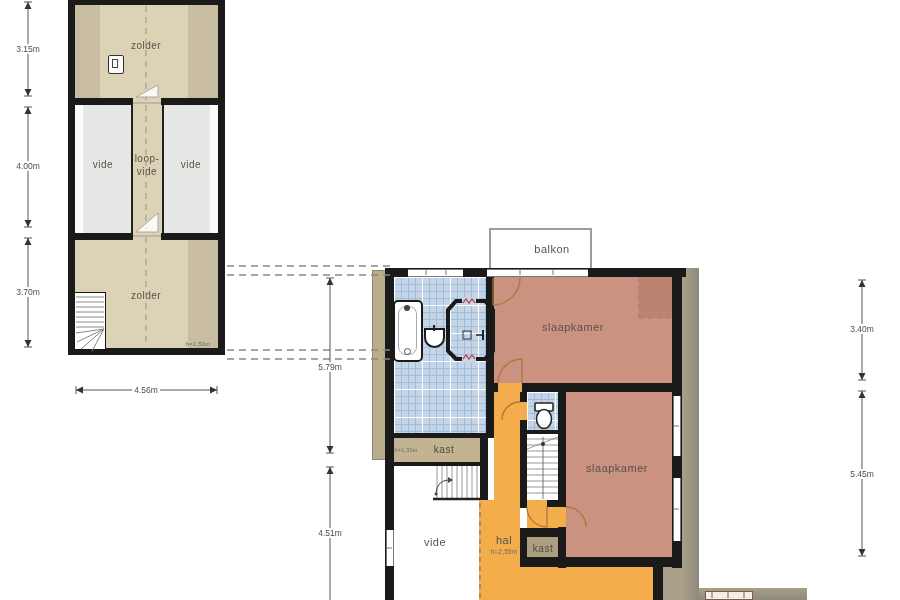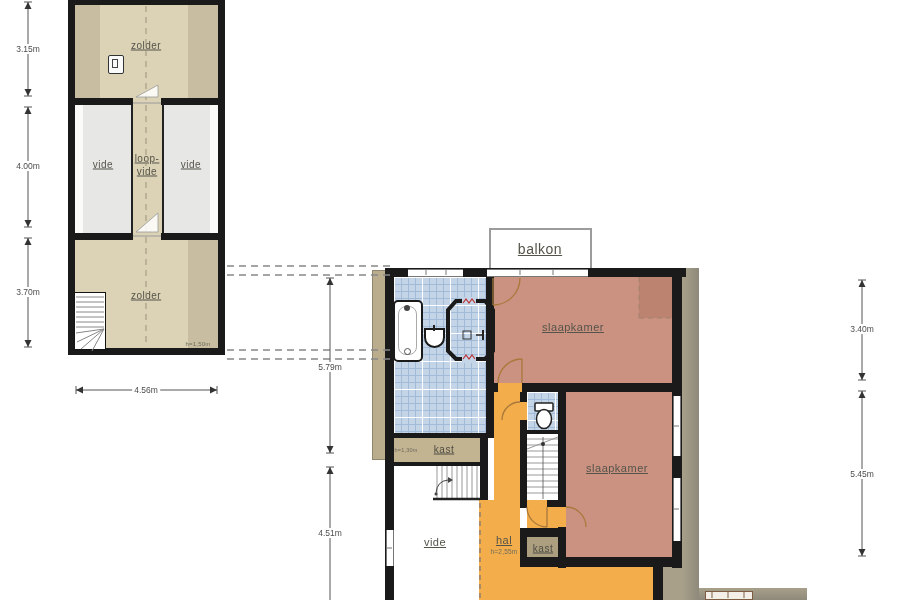--- a/index.html
+++ b/index.html
@@ -19,21 +19,21 @@
   .tan-dark{background:#c2b391;}
   .tan-kast{background:#ac9f80;}
   .tiles{background-color:#c5d5e8;
     background-image:
       linear-gradient(#ffffff 1px, transparent 1px),
       linear-gradient(90deg,#ffffff 1px, transparent 1px),
       linear-gradient(#a2bbd8 1px, transparent 1px),
       linear-gradient(90deg,#a2bbd8 1px, transparent 1px);
     background-size:28px 28px,28px 28px,7px 7px,7px 7px;}
   .roomlabel{position:absolute;transform:translate(-50%,-50%);color:#55544a;
-    font-size:11px;letter-spacing:.5px;white-space:nowrap;text-decoration:underline;}
+    font-size:11px;letter-spacing:.5px;white-space:nowrap;}
   .roomlabel.small{font-size:10px;}
   .tinynote{position:absolute;transform:translate(-50%,-50%);color:#6d6c5c;
     font-size:6.5px;letter-spacing:.2px;white-space:nowrap;}
   .dim{position:absolute;transform:translate(-50%,-50%);color:#4d4d4d;font-size:8.5px;
     background:#fff;padding:0 2px;white-space:nowrap;}
   .balkon-box{position:absolute;background:#fff;border:2px solid #9c9c9c;}
   .win-h{position:absolute;background:#fff;border-top:1px solid #777;border-bottom:1px solid #777;}
   .win-v{position:absolute;background:#fff;border-left:1px solid #777;border-right:1px solid #777;}
   .fixture{position:absolute;background:#fff;border:2px solid #1a1a1a;}
   svg.layer{position:absolute;left:0;top:0;pointer-events:none;}
@@ -91,21 +91,21 @@
 
   <div>
 
     <div class="abs tan" style="left:372px;top:270px;width:14px;height:190px;border:1px solid #8f8672;box-sizing:border-box;"></div>
     <div class="abs" style="left:682px;top:268px;width:17px;height:332px;background:linear-gradient(90deg,#a8a089,#8e897b);"></div>
     <div class="abs tan" style="left:663px;top:567px;width:19px;height:33px;background:#a8a089;"></div>
     <div class="abs" style="left:699px;top:588px;width:108px;height:12px;background:linear-gradient(#a8a089,#8e897b);"></div>
     <div class="abs" style="left:705px;top:591px;width:46px;height:7px;background:#f3efe8;border:1px solid #7d5c42;"></div>
 
     <div class="balkon-box" style="left:489px;top:228px;width:99px;height:41px;"></div>
-    <div class="roomlabel small" style="left:540px;top:249px;font-size:14px;">balkon</div>
+    <div class="roomlabel small" style="left:552px;top:249px;font-size:11px;">balkon</div>
 
     <div class="abs tiles" style="left:394px;top:277px;width:92px;height:156px;"></div>
     <div class="abs salmon" style="left:494px;top:277px;width:178px;height:106px;"></div>
     <div class="abs salmon-dark" style="left:639px;top:277px;width:33px;height:41px;"></div>
     <div class="abs tiles" style="left:527px;top:392px;width:31px;height:38px;"></div>
     <div class="abs salmon" style="left:566px;top:392px;width:106px;height:165px;"></div>
     <div class="abs tan-dark" style="left:394px;top:438px;width:86px;height:24px;"></div>
     <div class="abs tan-kast" style="left:527px;top:537px;width:31px;height:20px;"></div>
 
     <div class="abs orange" style="left:494px;top:392px;width:26px;height:208px;"></div>

